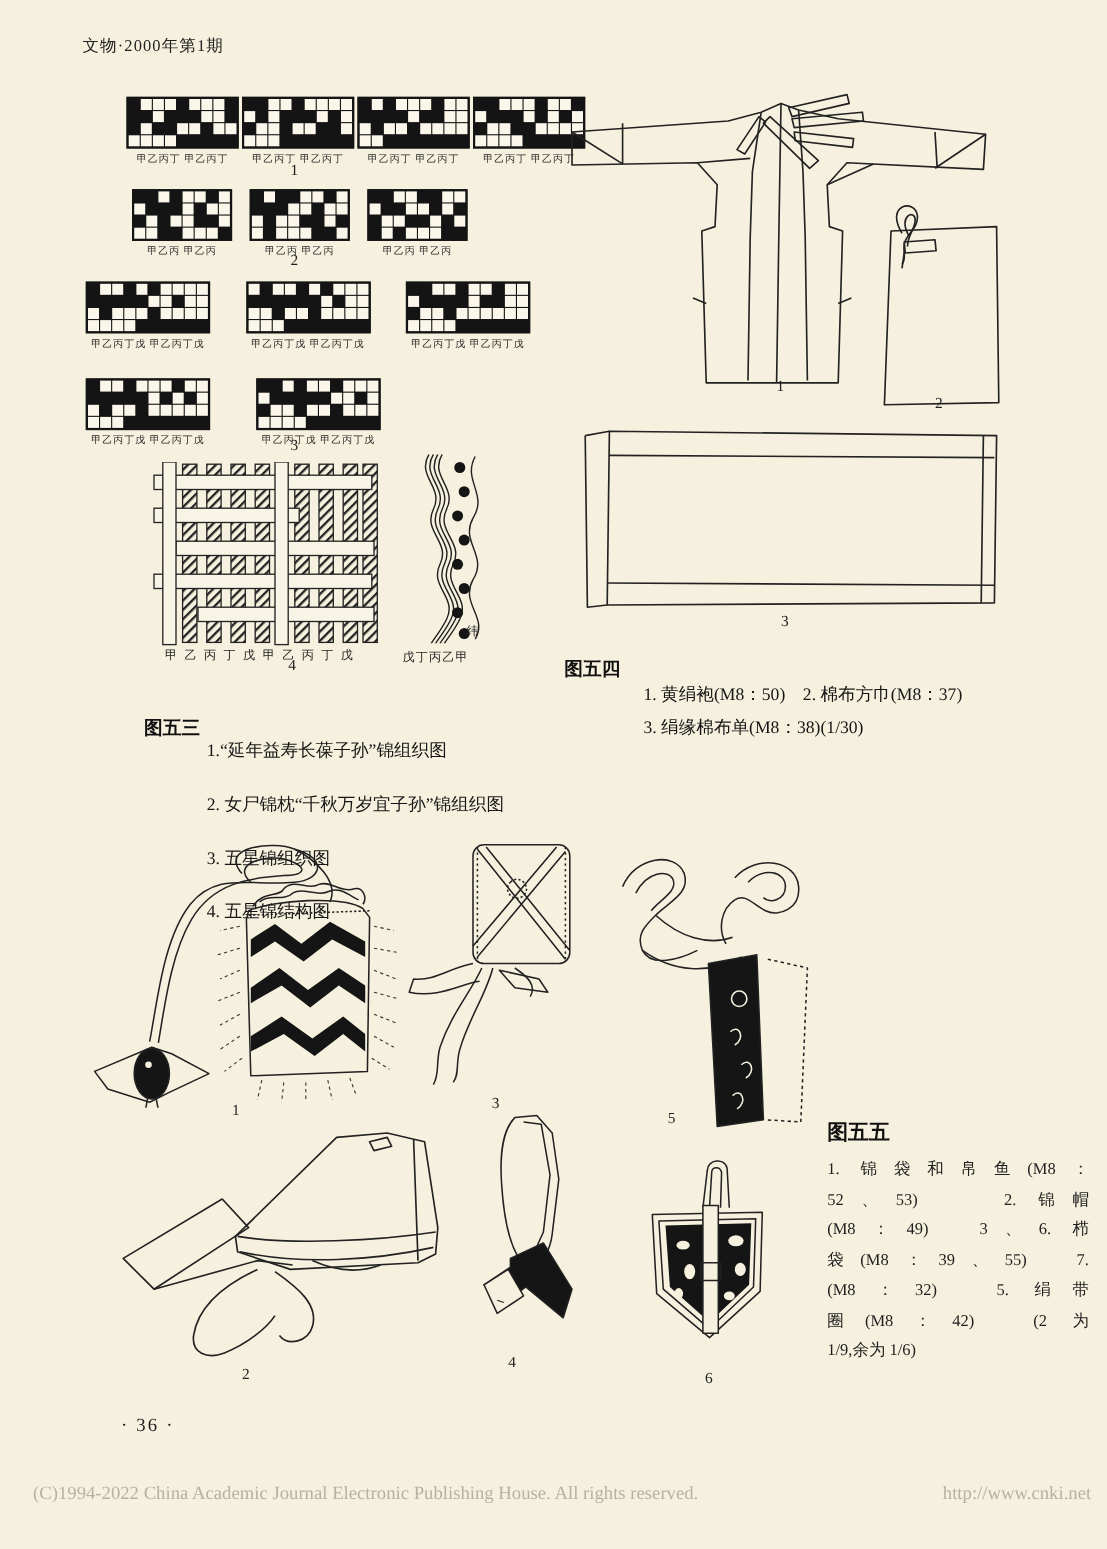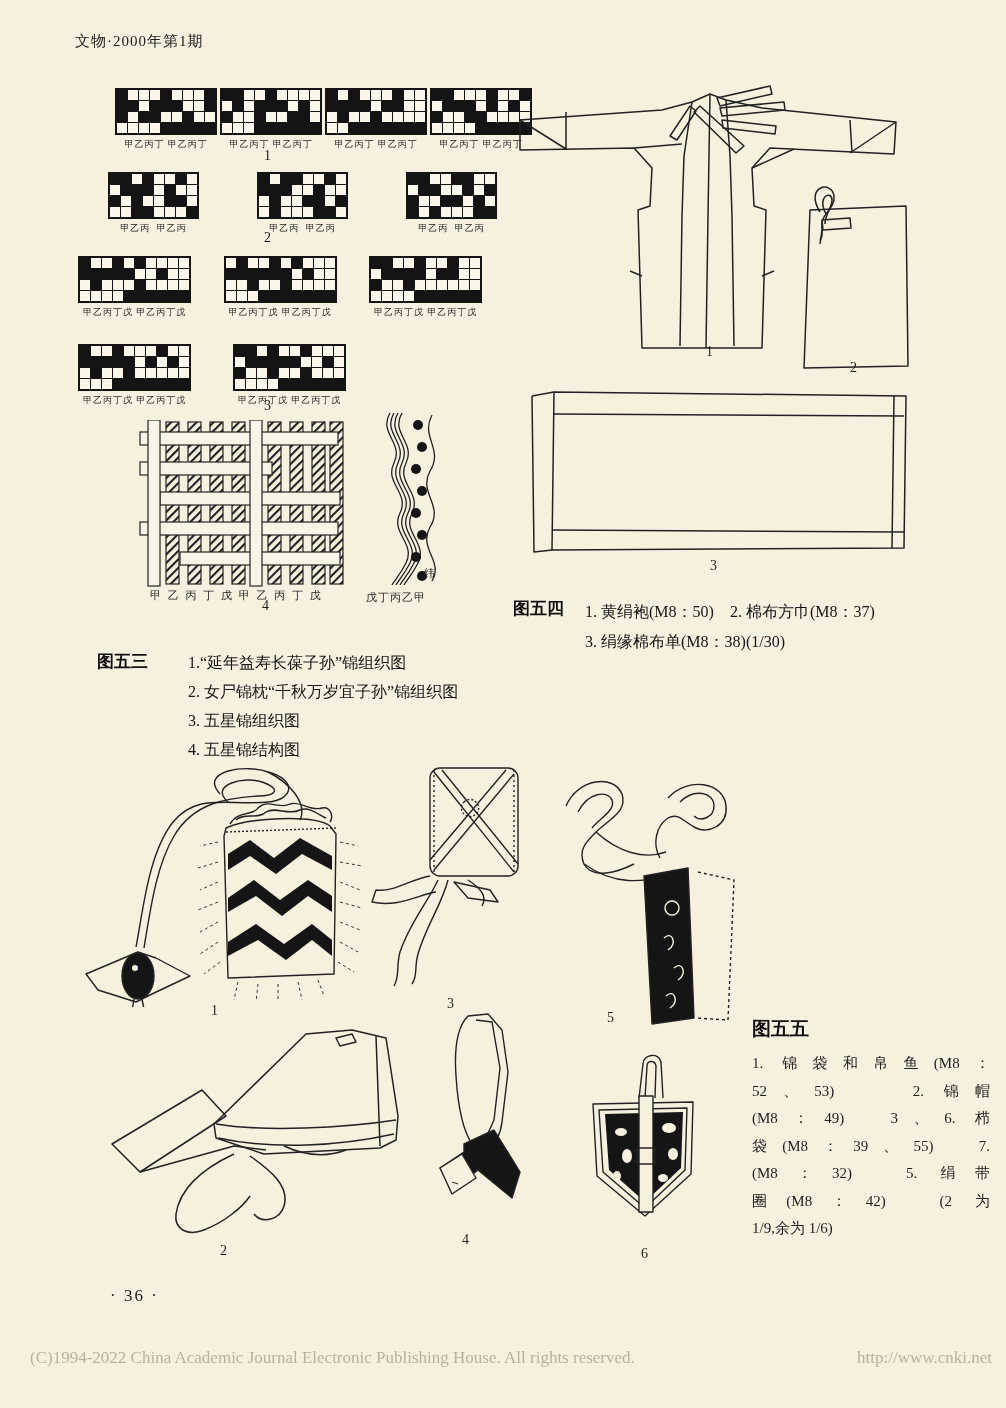--- a/index.html
+++ b/index.html
@@ -3,21 +3,21 @@
 <meta charset="utf-8">
 <style>
   html,body{margin:0;padding:0;}
   body{width:1006px;height:1408px;position:relative;background:#f6f1de;
        font-family:"Liberation Serif",serif;color:#1e1e1e;overflow:hidden;}
   .abs{position:absolute;}
   .header{font-size:15px;letter-spacing:1px;color:#222;}
   .num{position:absolute;font-size:14px;color:#1e1e1e;}
   .bold-label{font-family:"Liberation Sans",sans-serif;font-weight:700;font-size:17px;color:#101010;}
   .cap{font-size:16px;color:#151515;}
-  .cap-line{line-height:29px;white-space:nowrap;}
+  .cap-line{line-height:29px;white-space:nowrap;margin-top:20px;}
   .weave-row{position:absolute;display:flex;justify-content:space-between;align-items:flex-start;}
   .weave-block{display:flex;flex-direction:column;align-items:center;}
   .weave-grid{display:grid;gap:1px;background:#141414;border:2px solid #141414;}
   .weave-grid .cell{width:10px;height:10px;background:#faf6e9;}
   .weave-grid .cell.black{background:#141414;}
   .weave-label{font-size:9px;margin-top:3px;color:#222;white-space:nowrap;letter-spacing:1px;}
   .tiny-label{position:absolute;font-size:11px;color:#222;letter-spacing:2px;white-space:nowrap;}
   .fig55-caption{width:238px;}
   .fig55-caption .cap-line55{font-size:15px;line-height:27.5px;text-align:justify;text-align-last:justify;white-space:nowrap;}
   .fig55-caption .cap-line55:last-child{text-align-last:left;}
@@ -192,21 +192,21 @@
         <div class="cell black"></div>
         <div class="cell black"></div>
         <div class="cell black"></div>
         <div class="cell black"></div>
       </div>
       <div class="weave-label">甲乙丙丁 甲乙丙丁</div>
     </div>
   </div>
 <span class="num" style="left:264px;top:148px;">1</span>
 
-<div class="weave-row" style="left:108px;top:172px;width:389px;font-family:Liberation Mono, monospace;">
+<div class="weave-row" style="left:120px;top:172px;width:305px;">
     <div class="weave-block">
       <div class="weave-grid" style="grid-template-columns: repeat(8, 10px);">
         <div class="cell black"></div>
         <div class="cell black"></div>
         <div class="cell"></div>
         <div class="cell black"></div>
         <div class="cell"></div>
         <div class="cell"></div>
         <div class="cell black"></div>
         <div class="cell"></div>
@@ -589,21 +589,21 @@
     <circle cx="50" cy="100" r="5"></circle>
       <circle cx="56" cy="122" r="5"></circle>
     <circle cx="50" cy="144" r="5"></circle>
       <circle cx="56" cy="163" r="5"></circle>
   </g>
 </svg>
 <span class="tiny-label" style="left:424px;top:566px;letter-spacing:0;">纬</span>
 <span class="tiny-label" style="left:366px;top:590px;letter-spacing:1px;">戊丁丙乙甲</span>
 <span class="num" style="left:262px;top:598px;">4</span>
 
-<div class="abs bold-label" style="left:97px;top:650px;text-align:center;">图五三</div>
+<div class="abs bold-label" style="left:131px;top:650px;text-align:center;">图五三</div>
 <div class="abs cap" style="left:188px;top:648px;">
   <div class="cap-line">1.“延年益寿长葆子孙”锦组织图</div>
   <div class="cap-line">2. 女尸锦枕“千秋万岁宜子孙”锦组织图</div>
   <div class="cap-line">3. 五星锦组织图</div>
   <div class="cap-line">4. 五星锦结构图</div>
 </div>
 
 <svg class="abs" style="left:512px;top:76px;" width="392" height="278" viewBox="0 0 392 278">
   <g fill="none" stroke="#222" stroke-width="1.5" stroke-linejoin="round">
     <path d="M8,44 L150,34 L180,26 L198,18 L214,24 L250,32 L384,46 L382,78 L258,72 L240,92 L242,130 L254,134 L250,272 L130,272 L126,134 L138,130 L140,92 L122,72 L8,74 Z"></path>

